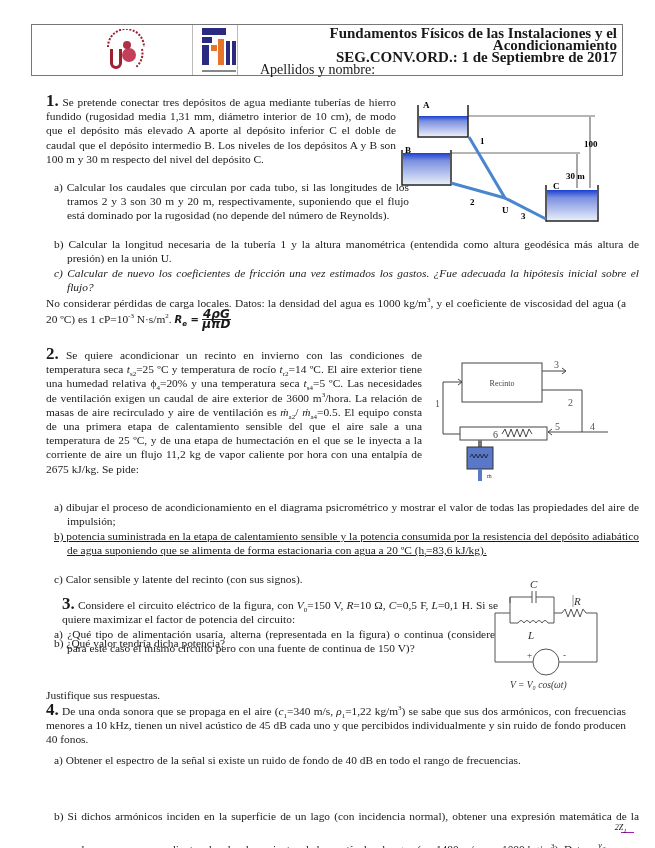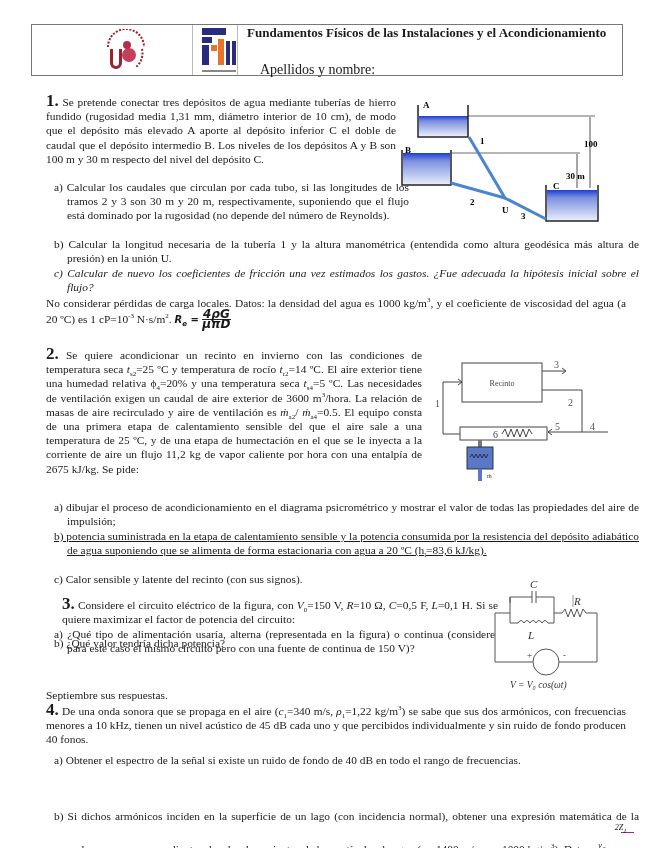--- a/index.html
+++ b/index.html
@@ -4,22 +4,22 @@
 <style>
   html, body { margin:0; padding:0; background:#fff; }
   body { width:655px; height:848px; position:relative; overflow:hidden;
          font-family:"Liberation Serif", serif; color:#1a1a1a; }
   .hdr { position:absolute; left:31px; top:24px; width:592px; height:52px;
          border:1px solid #777; box-sizing:border-box; }
   .hdr .logo1 { position:absolute; left:70px; top:4px; width:48px; height:42px; }
   .hdr .sep1 { position:absolute; left:160px; top:0; width:1px; height:50px; background:#bbb; }
   .hdr .logo2 { position:absolute; left:168px; top:2px; width:42px; height:48px; }
   .hdr .sep2 { position:absolute; left:205px; top:0; width:1px; height:50px; background:#bbb; }
-  .hdr .title { position:absolute; left:215px; top:2px; width:370px; text-align:left;
-                font-size:13px; font-weight:bold; line-height:12px; }
+  .hdr .title { position:absolute; left:215px; top:2px; width:370px; text-align:right;
+                font-size:15px; font-weight:bold; line-height:12px; }
   .hdr .name { position:absolute; left:228px; top:37px; font-size:14px; }
   .txt { position:absolute; font-size:11.4px; line-height:14.2px; text-align:justify; }
   .num { font-size:17px; font-weight:bold; }
   .ind { padding-left:13px; text-indent:-13px; }
   sub, sup { font-size:7px; line-height:0; }
   i { font-style:italic; }
   svg text { font-family:"Liberation Serif", serif; }
 </style>
 </head>
 <body>
@@ -39,20 +39,21 @@
     <rect x="2" y="18" width="7" height="20" fill="#2a2a80"></rect>
     <rect x="11" y="18" width="6" height="6" fill="#e8742a"></rect>
     <rect x="18" y="12" width="6" height="26" fill="#e8742a"></rect>
     <rect x="26" y="14" width="4" height="24" fill="#2a2a80"></rect>
     <rect x="32" y="14" width="4" height="24" fill="#2a2a80"></rect>
     <rect x="2" y="43" width="34" height="2" fill="#888"></rect>
   </svg>
   <div class="sep2"></div>
   <div class="title">
     <div>Fundamentos Físicos de las Instalaciones y el Acondicionamiento</div>
+    <div>SEG.CONV.ORD.: 1 de Septiembre de 2017</div>
   </div>
   <div class="name">Apellidos y nombre:</div>
 </div>
 
 <div class="txt" style="left:46px; top:94px; width:350px;">
   <span class="num">1.</span>
   <span>Se pretende conectar tres depósitos de agua mediante tuberías de hierro fundido (rugosidad media 1,31 mm, diámetro interior de 10 cm), de modo que el depósito más elevado A aporte al depósito inferior C el doble de caudal que el depósito intermedio B. Los niveles de los depósitos A y B son 100 m y 30 m respecto del nivel del depósito C.</span>
 </div>
 <div class="txt ind" style="left:54px; top:180px; width:342px;">a) Calcular los caudales que circulan por cada tubo, si las longitudes de los tramos 2 y 3 son 30 m y 20 m, respectivamente, suponiendo que el flujo está dominado por la rugosidad (no depende del número de Reynolds).</div>
 <div class="txt ind" style="left:54px; top:237px; width:572px;">b) Calcular la longitud necesaria de la tubería 1 y la altura manométrica (entendida como altura geodésica más altura de presión) en la unión U.</div>
@@ -133,21 +134,21 @@
   <rect x="48" y="119" width="4" height="12" fill="#5a78c8"></rect>
   <text x="57" y="128" font-size="6" fill="#444">ṁ</text>
 </svg>
 
 <div class="txt" style="left:62px; top:597px; width:436px;">
   <span class="num">3.</span>
   Considere el circuito eléctrico de la figura, con <i>V</i><sub>0</sub>=150 V, <i>R</i>=10 Ω, <i>C</i>=0,5 F, <i>L</i>=0,1 H. Si se quiere maximizar el factor de potencia del circuito:
 </div>
 <div class="txt ind" style="left:54px; top:627px; width:428px;">a) ¿Qué tipo de alimentación usaría, alterna (representada en la figura) o continua (considere para este caso el mismo circuito pero con una fuente de continua de 150 V)?</div>
 <div class="txt ind" style="left:54px; top:636px; width:428px;">b) ¿Qué valor tendría dicha potencia?</div>
-<div class="txt" style="left:46px; top:688px; width:428px;">Septiembre sus respuestas.</div>
+<div class="txt" style="left:46px; top:688px; width:428px;">Justifique sus respuestas.</div>
 
 <svg style="position:absolute;left:490px;top:575px;" width="140" height="125" viewBox="0 0 140 125">
   <text x="40" y="13" font-size="11" font-style="italic" fill="#333">C</text>
   <polyline points="20,28 20,22 42,22" fill="none" stroke="#555"></polyline>
   <line x1="42" y1="16" x2="42" y2="28" stroke="#555"></line>
     <line x1="46" y1="16" x2="46" y2="28" stroke="#555"></line>
   <polyline points="46,22 64,22 64,48" fill="none" stroke="#555"></polyline>
   <polyline points="20,22 20,48" fill="none" stroke="#555"></polyline>
   <path d="M20,48 h8 q3,-5 6,0 q3,-5 6,0 q3,-5 6,0 q3,-5 6,0 q3,-5 6,0 h6" fill="none" stroke="#555"></path>
   <text x="38" y="64" font-size="11" font-style="italic" fill="#333">L</text>

